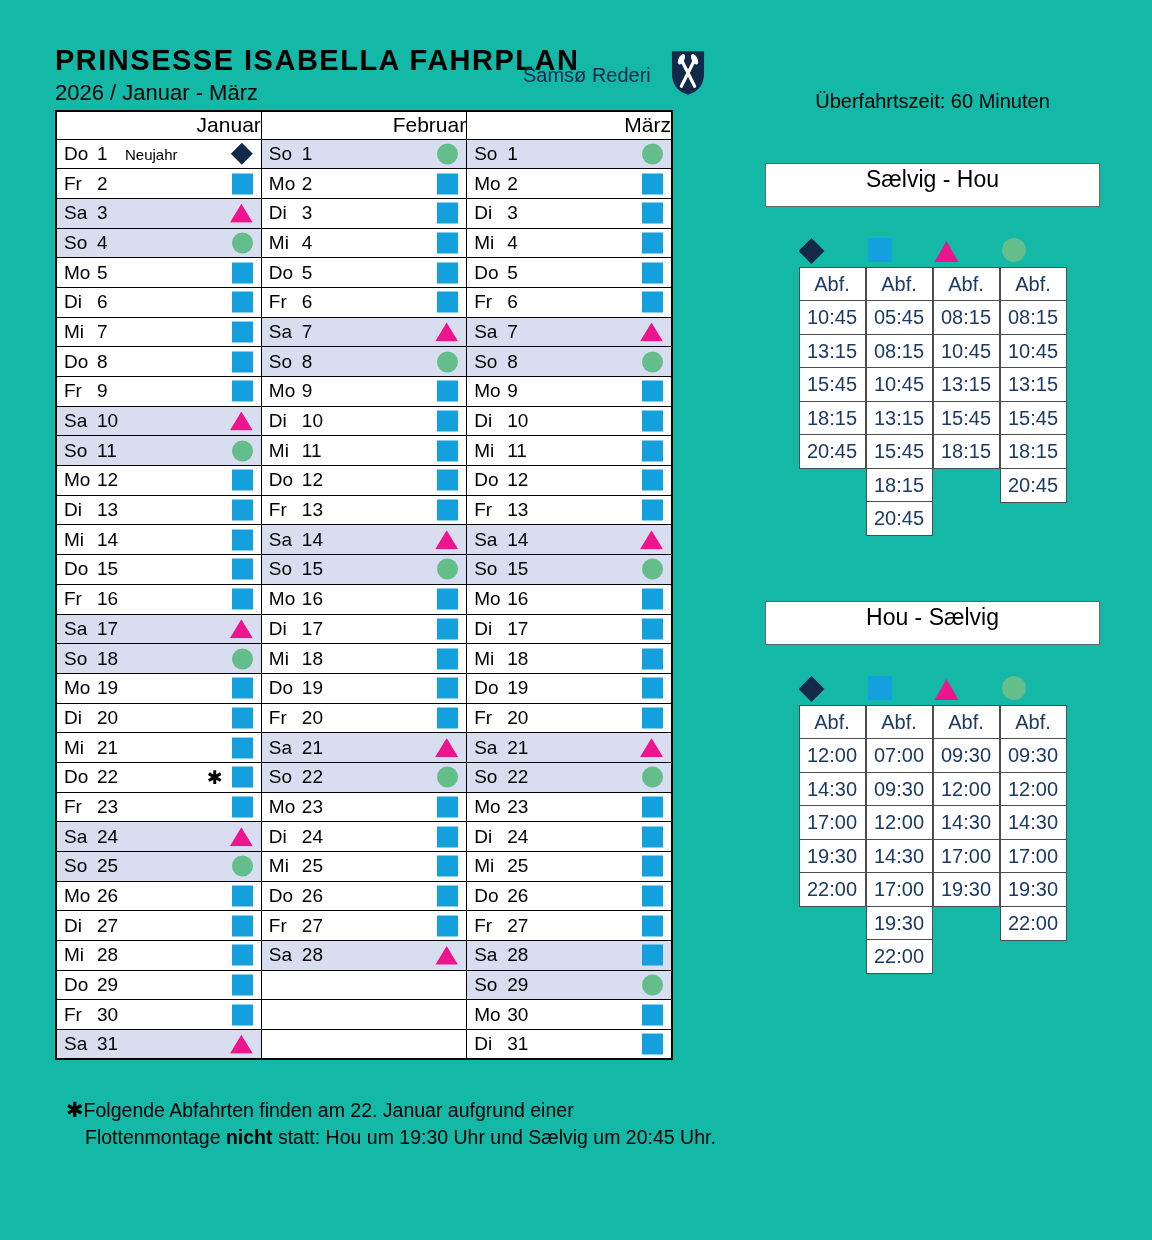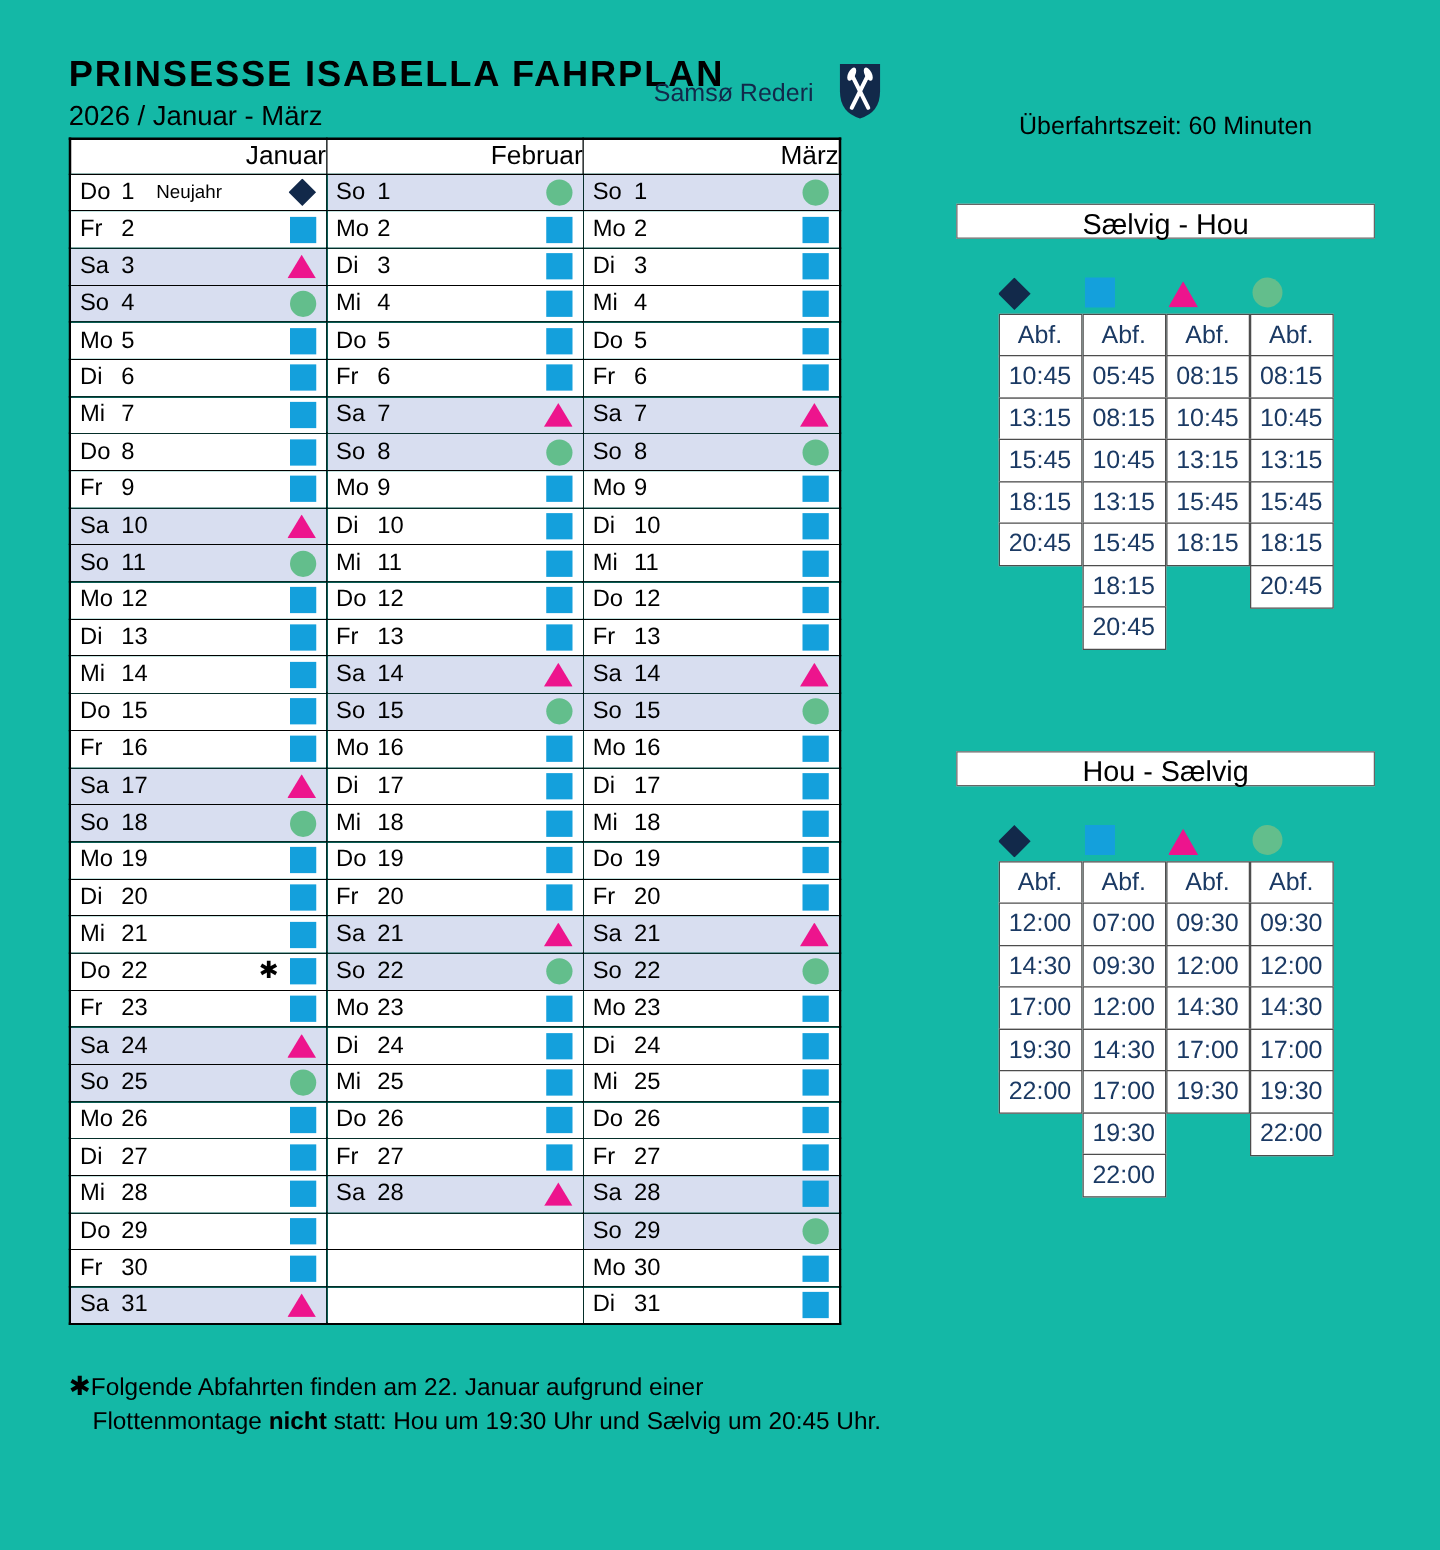--- a/index.html
+++ b/index.html
@@ -30,33 +30,33 @@
   .sym.square{background:var(--blue)}
   .sym.circle{background:var(--green);border-radius:50%}
   .sym.triangle{background:var(--pink);clip-path:polygon(50% 0,100% 100%,0 100%);width:23px;height:19px}
   .sym.diamond{background:var(--navy);clip-path:polygon(50% 0,100% 50%,50% 100%,0 50%);width:22px;height:22px}
 
   
   #crossing-time{position:absolute;left:765px;top:90px;width:335px;text-align:center;font-size:20px}
   .route{position:absolute;left:765px;width:335px}
   #route-0{top:163px}
   #route-1{top:601px}
-  .route-title{height:28px;line-height:31px;border:1.5px solid #666;text-align:center;font-size:23px;background:#fff;margin-bottom:31px}
+  .route-title{height:44px;line-height:31px;border:1.5px solid #666;text-align:center;font-size:23px;background:#fff;margin-bottom:31px}
   .cols{display:flex;justify-content:center}
   .tcol{width:67px}
   .lsym{width:24px;height:24px;margin:0 0 6px 2px}
   .lsym.square{background:var(--blue)}
   .lsym.circle{background:var(--green);border-radius:50%}
   .lsym.triangle{background:var(--pink);clip-path:polygon(50% 0,100% 100%,0 100%);height:21px;margin-top:3px}
   .lsym.diamond{background:var(--navy);clip-path:polygon(50% 0,100% 50%,50% 100%,0 50%);width:26px;height:26px;margin-bottom:4px;margin-left:0}
   .tcell{height:35px;line-height:33px;border:1.5px solid #4d4d4d;margin-top:-1.5px;text-align:center;font-size:20px;color:var(--timetext);background:#fff}
   .tcell:first-of-type{margin-top:0}
 
   
-  #footnote{position:absolute;left:55px;top:1096px;font-size:19.5px;line-height:27px}
+  #footnote{position:absolute;left:66px;top:1096px;font-size:19.5px;line-height:27px}
   #footnote .fstar{font-size:21px;font-weight:700}
   #footnote .l2{padding-left:19px}
   #footnote b{font-weight:700}
 </style>
 </head>
 <body>
 
 <div id="canvas">
 
   <div id="title">PRINSESSE ISABELLA FAHRPLAN</div>

